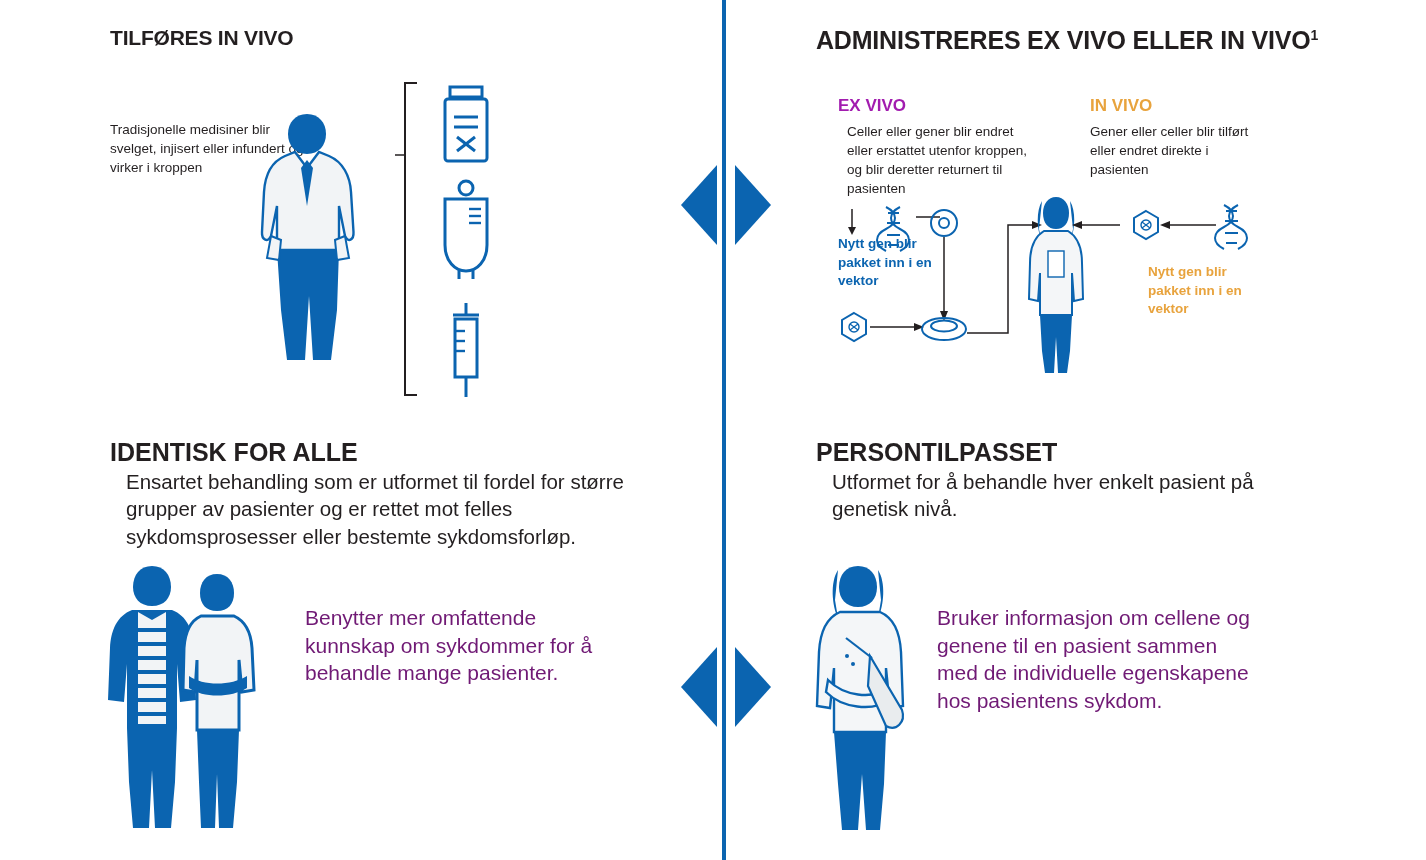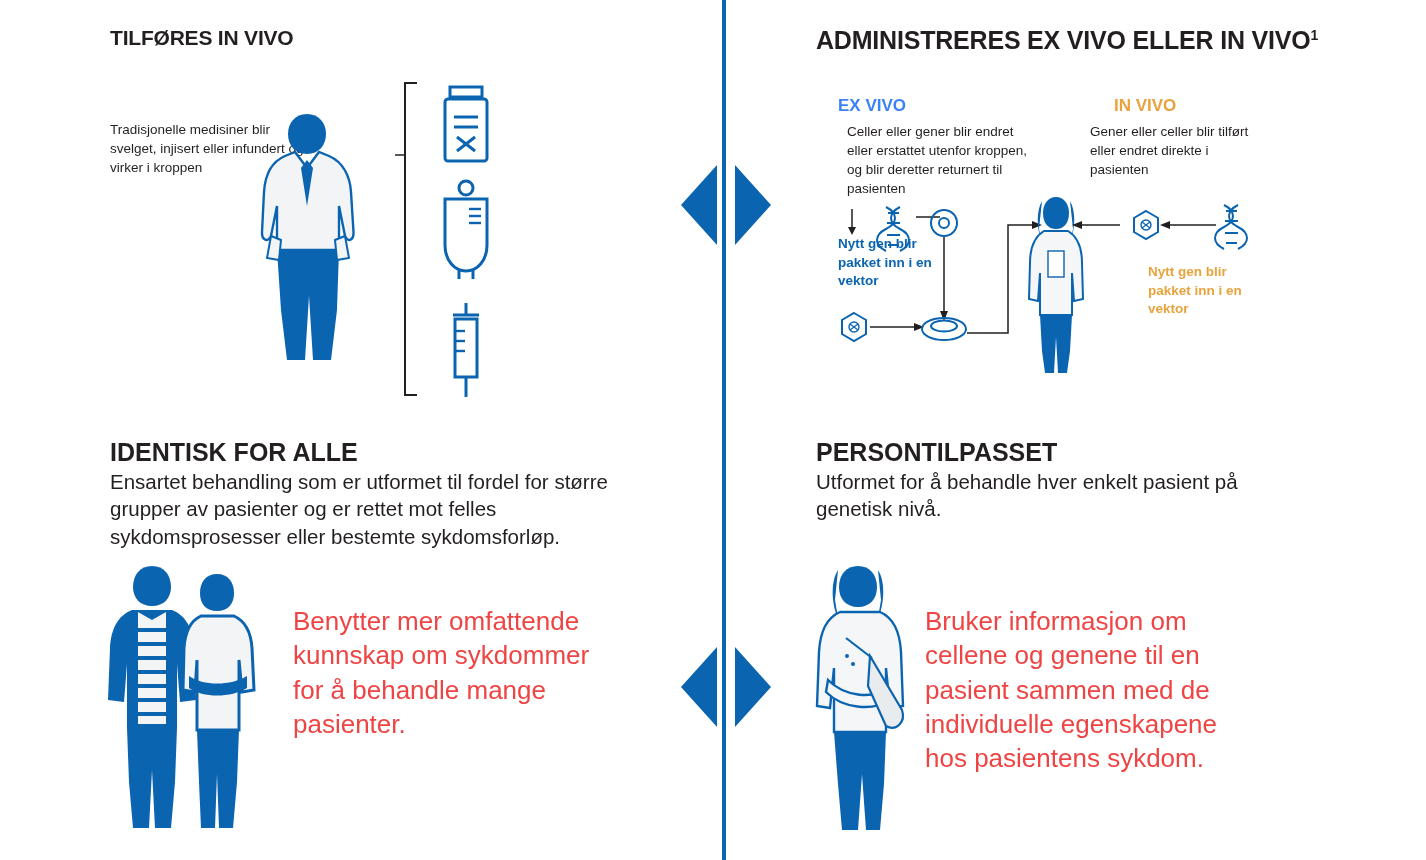--- a/index.html
+++ b/index.html
@@ -90,51 +90,53 @@
     position: absolute;
     font-weight: bold;
     font-size: 25px;
     color: #231f20;
   }
   .sec2-par {
     position: absolute;
     font-size: 20.5px;
     line-height: 1.33;
     color: #231f20;
+    margin-left: 16px;
   }
   #head-identisk { left: 110px; top: 438px; }
   #par-identisk { left: 110px; top: 468px; width: 525px; }
   #head-person { left: 816px; top: 438px; }
   #par-person { left: 816px; top: 468px; width: 500px; }
 
   
   .blue-statement {
     position: absolute;
-    color: #ef4444;
-    font-size: 26px;
+    color: #701a75;
+    font-size: 21px;
     line-height: 1.32;
+    margin-left: 12px;
   }
   #stmt-left { left: 293px; top: 604px; width: 310px; }
   #stmt-right { left: 925px; top: 604px; width: 320px; }
 
   
   .sub-head {
     position: absolute;
     font-weight: bold;
     font-size: 17px;
   }
   .sub-par {
     position: absolute;
     font-size: 13.5px;
     line-height: 1.42;
     color: #231f20;
   }
-  #head-exvivo { left: 838px; top: 96px; color: #3b82f6; }
+  #head-exvivo { left: 838px; top: 96px; color: #a21caf; }
   #par-exvivo { left: 838px; top: 122px; width: 195px; margin-left: 9px; }
-  #head-invivo { left: 1090px; top: 96px; color: #e8a33d; margin-left: 24px; }
+  #head-invivo { left: 1090px; top: 96px; color: #e8a33d; }
   #par-invivo { left: 1090px; top: 122px; width: 160px; }
 
   .vector-label {
     position: absolute;
     font-weight: bold;
     font-size: 13.5px;
     line-height: 1.38;
   }
   #vec-left { left: 838px; top: 235px; width: 100px; color: #0b64b0; }
   #vec-right { left: 1148px; top: 263px; width: 100px; color: #e8a33d; }

